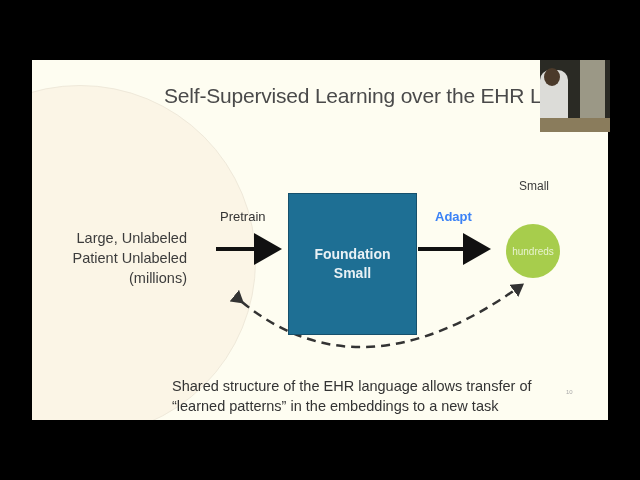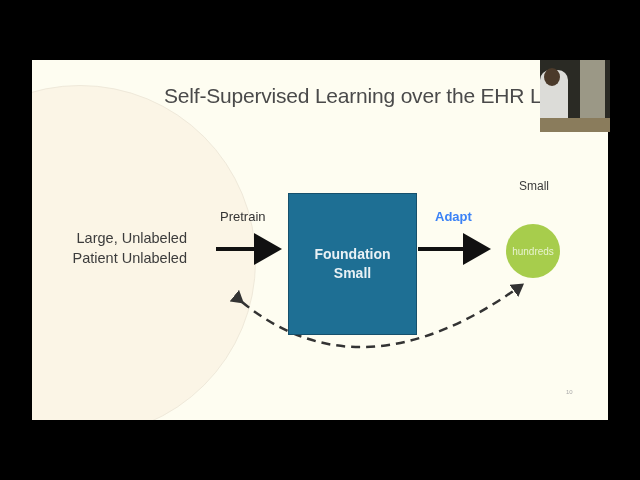--- a/index.html
+++ b/index.html
@@ -26,20 +26,21 @@
 <body>
 
 <div class="slide">
   <div class="big-circle"></div>
 
   <div class="title">Self-Supervised Learning over the EHR Lar</div>
 
   <div class="pop-label">
     <div>Large, Unlabeled</div>
     <div>Patient Unlabeled</div>
+    <div>(millions)</div>
   </div>
 
   <div class="pretrain">Pretrain</div>
   <div class="adapt">Adapt</div>
 
   <svg class="arrows" width="576" height="360">
     <defs>
       <marker id="ah" markerWidth="8" markerHeight="8" refX="6" refY="4" orient="auto" markerUnits="strokeWidth">
         <path d="M0,0 L7,4 L0,8 z" fill="#111"></path>
       </marker>
@@ -60,20 +61,24 @@
   </div>
 
   <div class="small-label">
     <div>Small</div>
   </div>
 
   <div class="green">
     <span>hundreds</span>
   </div>
 
+  <div class="caption">
+    <div>Shared structure of the EHR language allows transfer of</div>
+    <div>“learned patterns” in the embeddings to a new task</div>
+  </div>
 
   <div class="slide-num">10</div>
 </div>
 
 <div class="video">
   <div class="wall"></div>
   <div class="person"></div>
   <div class="head"></div>
   <div class="podium"></div>
 </div>

